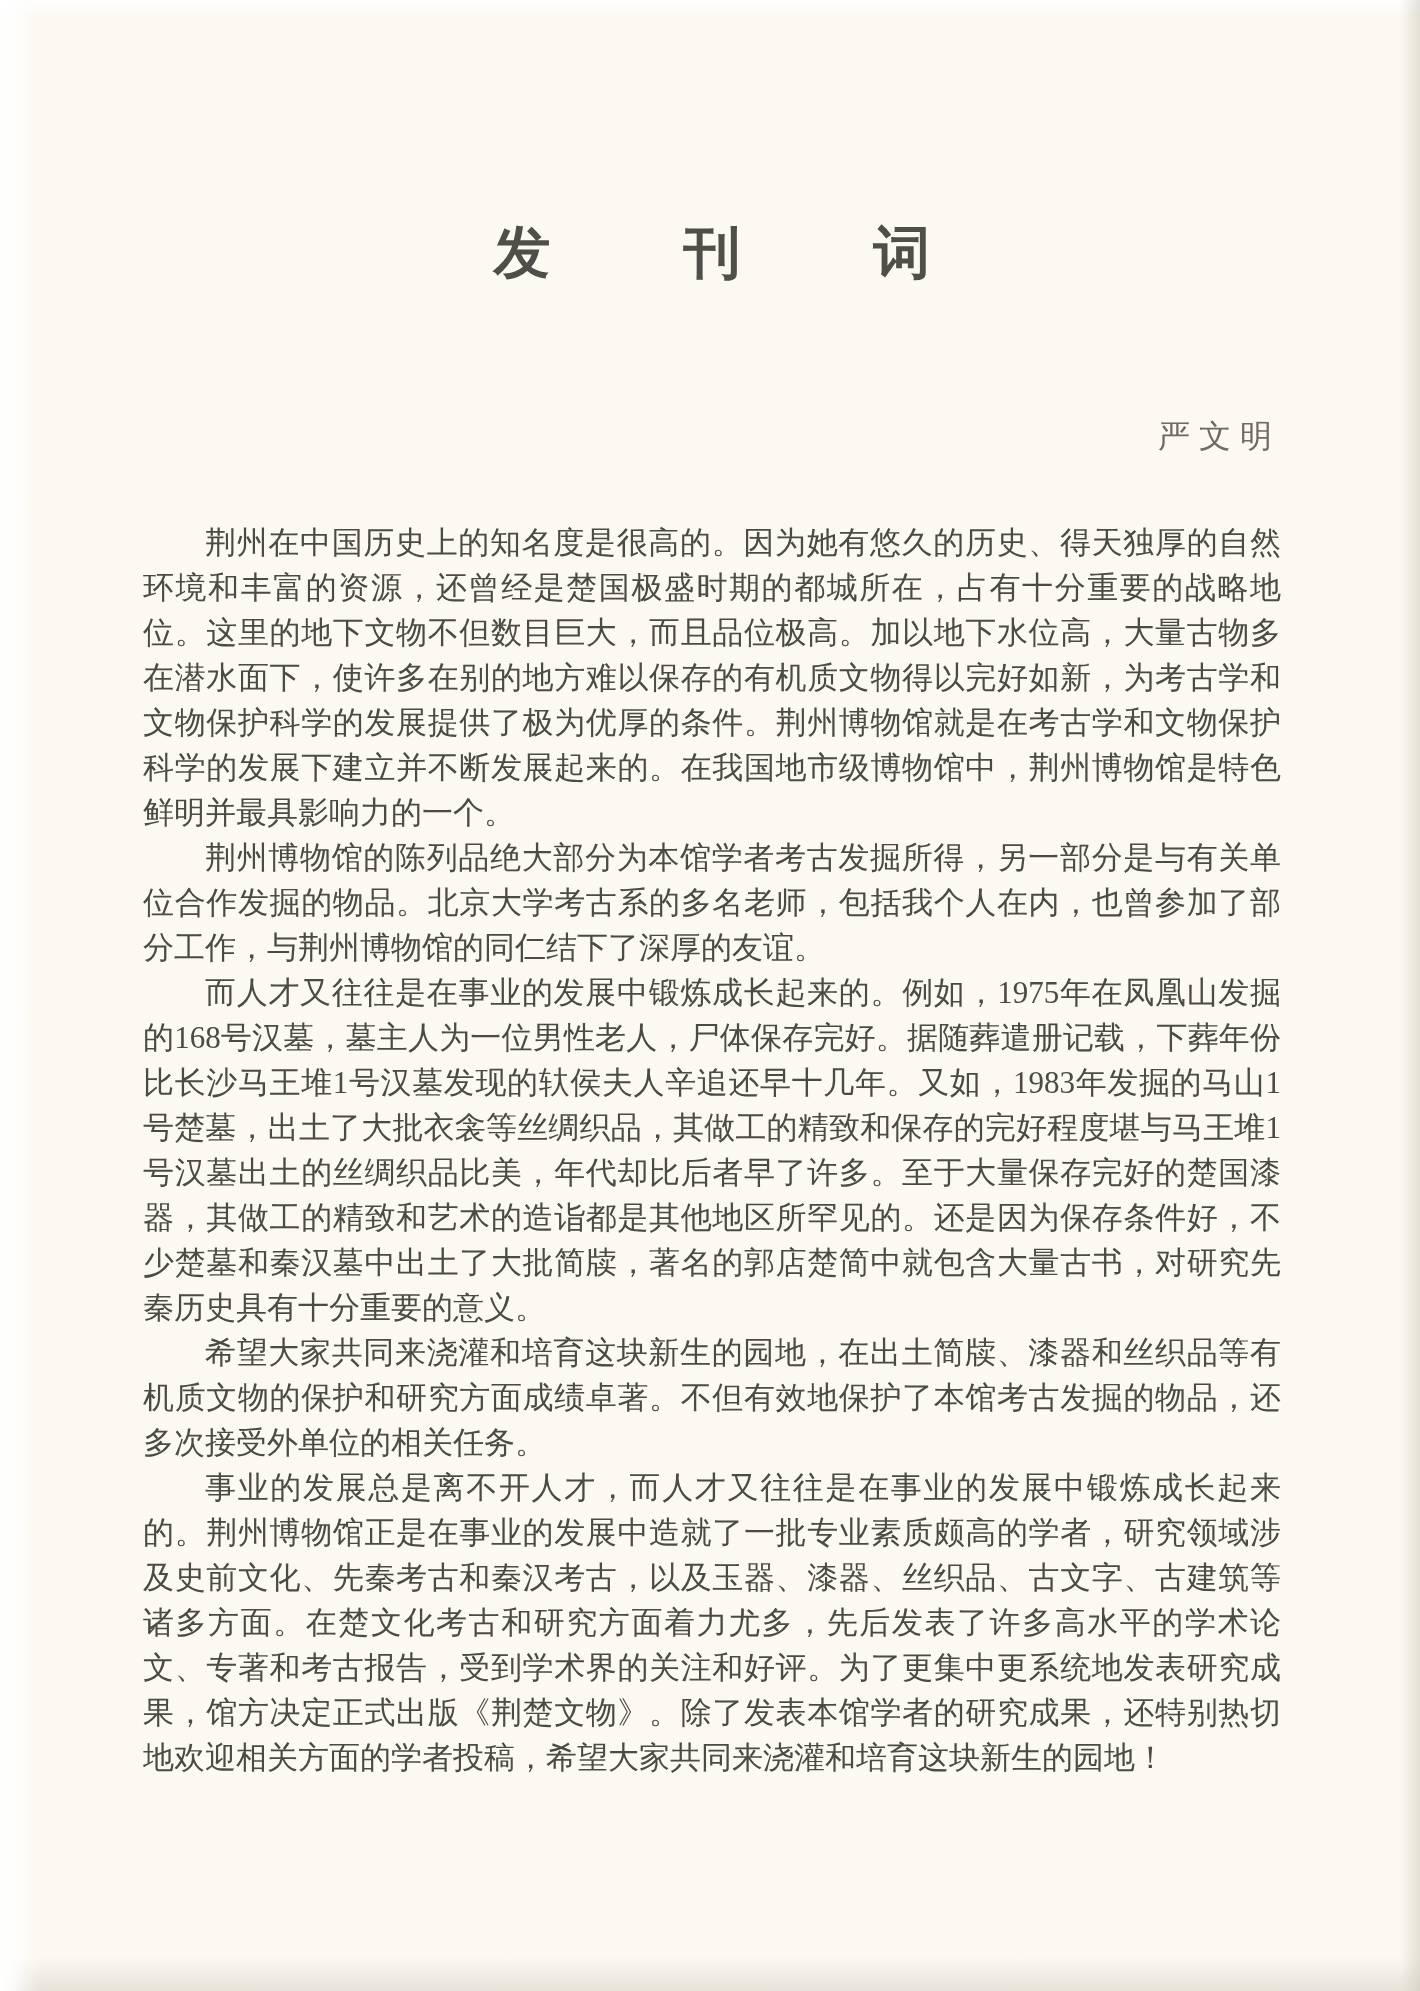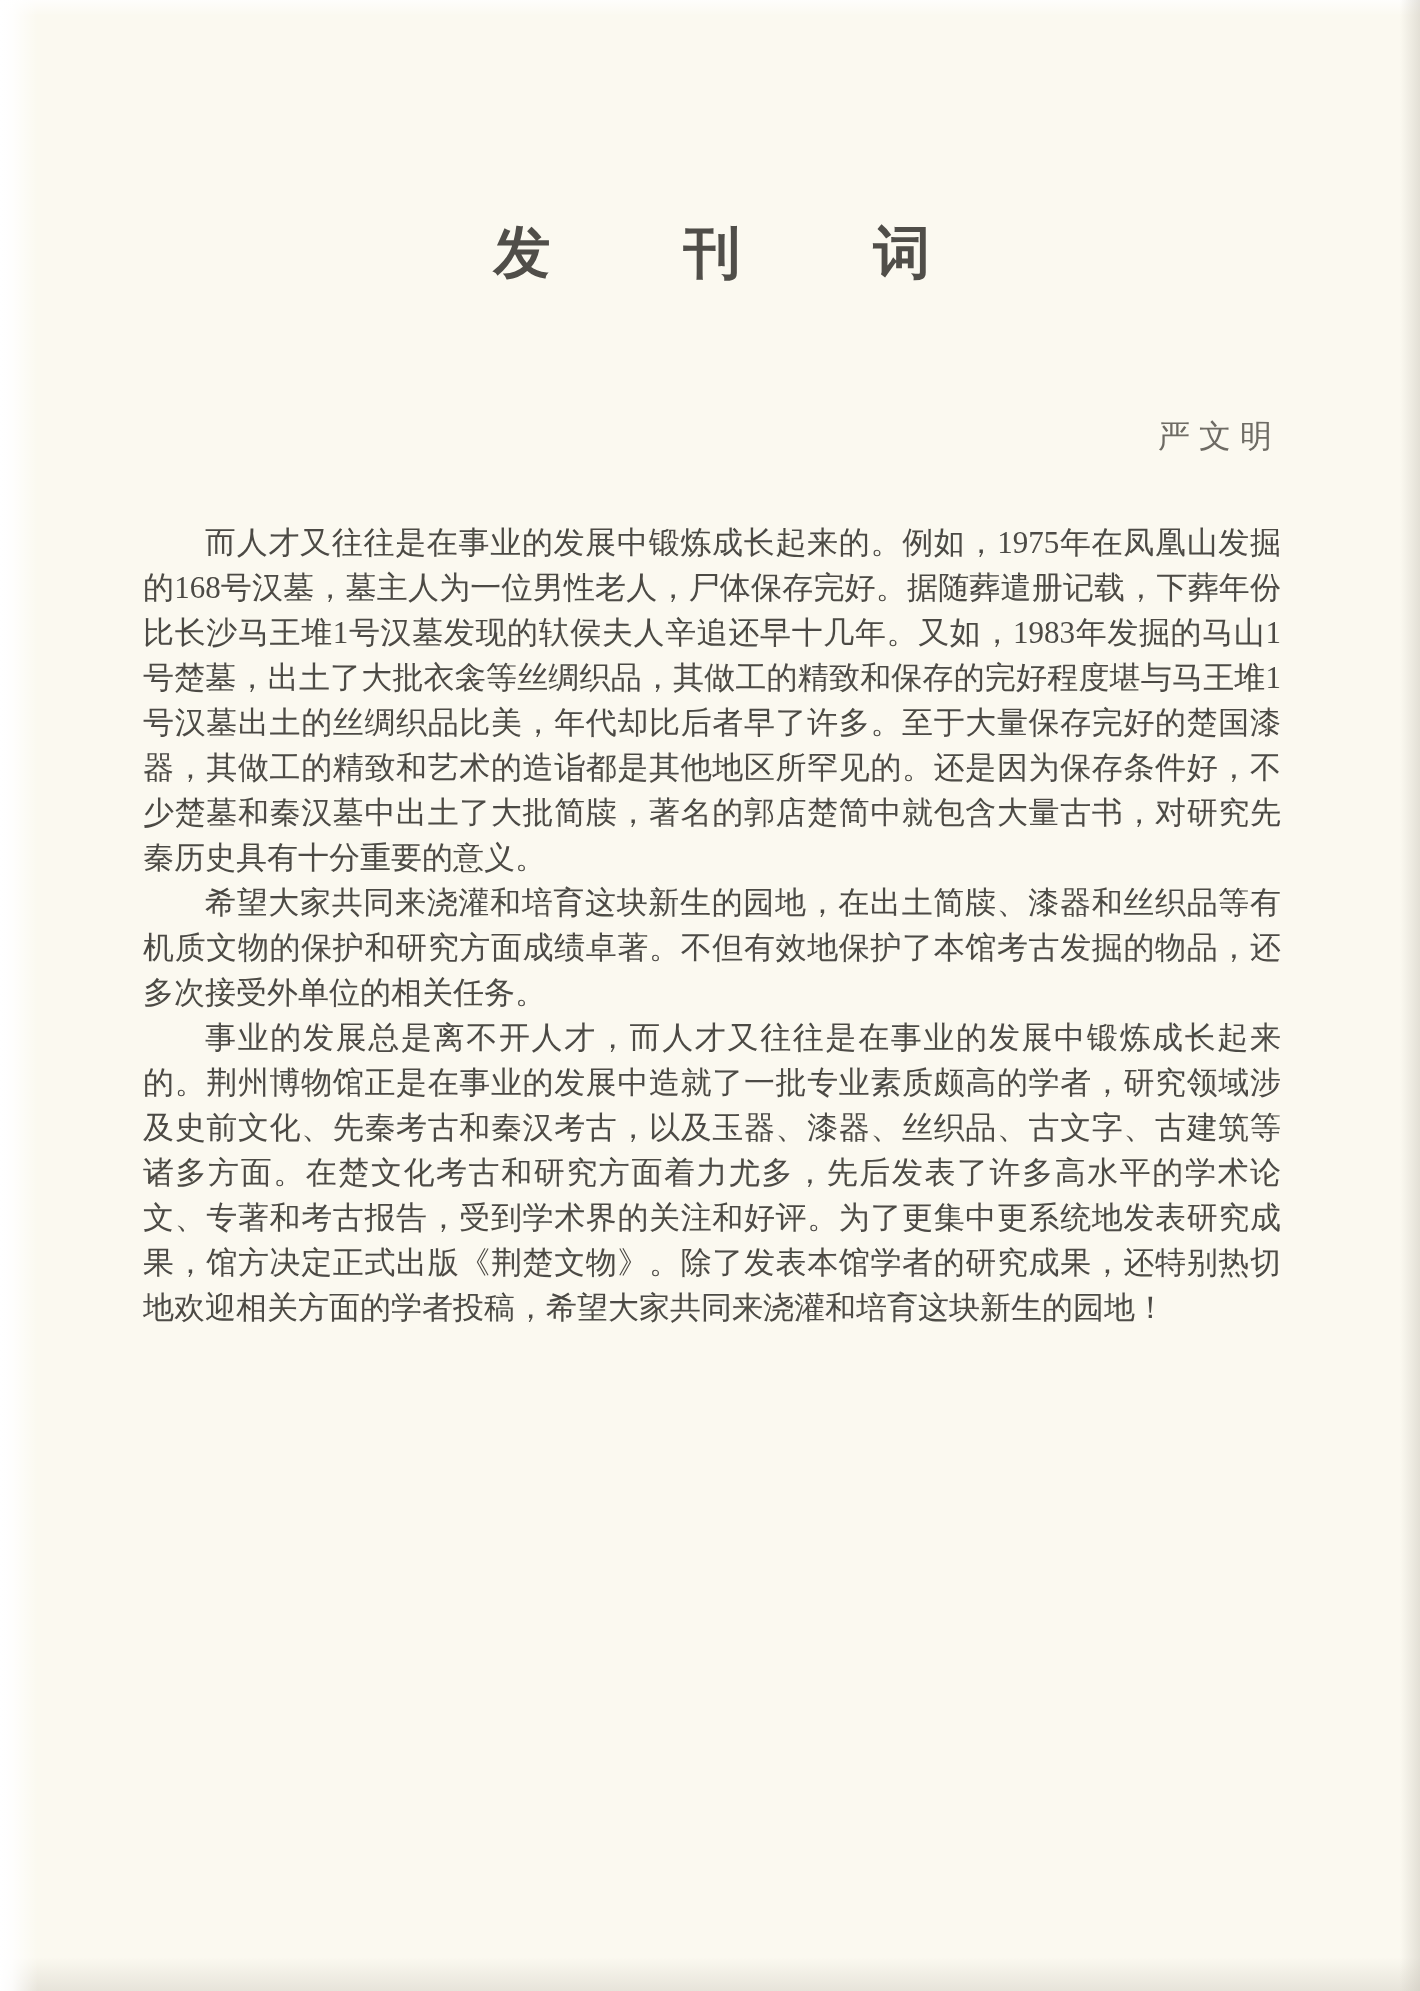--- a/index.html
+++ b/index.html
@@ -66,18 +66,20 @@
 </style>
 </head>
 <body>
 
 <div class="page">
   <h1 class="title">发刊词</h1>
 
   <div class="author">严文明</div>
 
   <div class="body">
+    <p>荆州在中国历史上的知名度是很高的。因为她有悠久的历史、得天独厚的自然环境和丰富的资源，还曾经是楚国极盛时期的都城所在，占有十分重要的战略地位。这里的地下文物不但数目巨大，而且品位极高。加以地下水位高，大量古物多在潜水面下，使许多在别的地方难以保存的有机质文物得以完好如新，为考古学和文物保护科学的发展提供了极为优厚的条件。荆州博物馆就是在考古学和文物保护科学的发展下建立并不断发展起来的。在我国地市级博物馆中，荆州博物馆是特色鲜明并最具影响力的一个。</p>
+    <p>荆州博物馆的陈列品绝大部分为本馆学者考古发掘所得，另一部分是与有关单位合作发掘的物品。北京大学考古系的多名老师，包括我个人在内，也曾参加了部分工作，与荆州博物馆的同仁结下了深厚的友谊。</p>
     <p>而人才又往往是在事业的发展中锻炼成长起来的。例如，1975年在凤凰山发掘的168号汉墓，墓主人为一位男性老人，尸体保存完好。据随葬遣册记载，下葬年份比长沙马王堆1号汉墓发现的轪侯夫人辛追还早十几年。又如，1983年发掘的马山1号楚墓，出土了大批衣衾等丝绸织品，其做工的精致和保存的完好程度堪与马王堆1号汉墓出土的丝绸织品比美，年代却比后者早了许多。至于大量保存完好的楚国漆器，其做工的精致和艺术的造诣都是其他地区所罕见的。还是因为保存条件好，不少楚墓和秦汉墓中出土了大批简牍，著名的郭店楚简中就包含大量古书，对研究先秦历史具有十分重要的意义。</p>
     <p>希望大家共同来浇灌和培育这块新生的园地，在出土简牍、漆器和丝织品等有机质文物的保护和研究方面成绩卓著。不但有效地保护了本馆考古发掘的物品，还多次接受外单位的相关任务。</p>
     <p>事业的发展总是离不开人才，而人才又往往是在事业的发展中锻炼成长起来的。荆州博物馆正是在事业的发展中造就了一批专业素质颇高的学者，研究领域涉及史前文化、先秦考古和秦汉考古，以及玉器、漆器、丝织品、古文字、古建筑等诸多方面。在楚文化考古和研究方面着力尤多，先后发表了许多高水平的学术论文、专著和考古报告，受到学术界的关注和好评。为了更集中更系统地发表研究成果，馆方决定正式出版《荆楚文物》。除了发表本馆学者的研究成果，还特别热切地欢迎相关方面的学者投稿，希望大家共同来浇灌和培育这块新生的园地！</p>
   </div>
 
 </div>
 
 </body></html>

